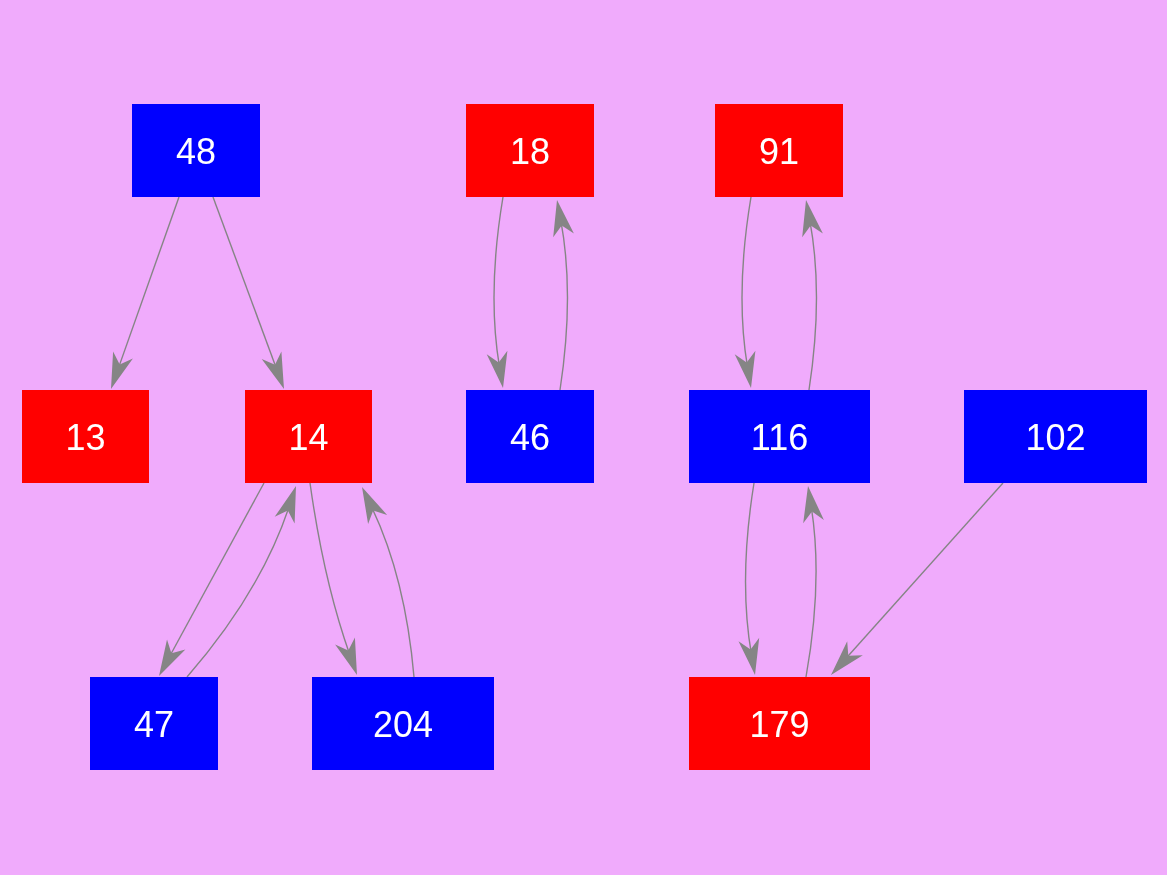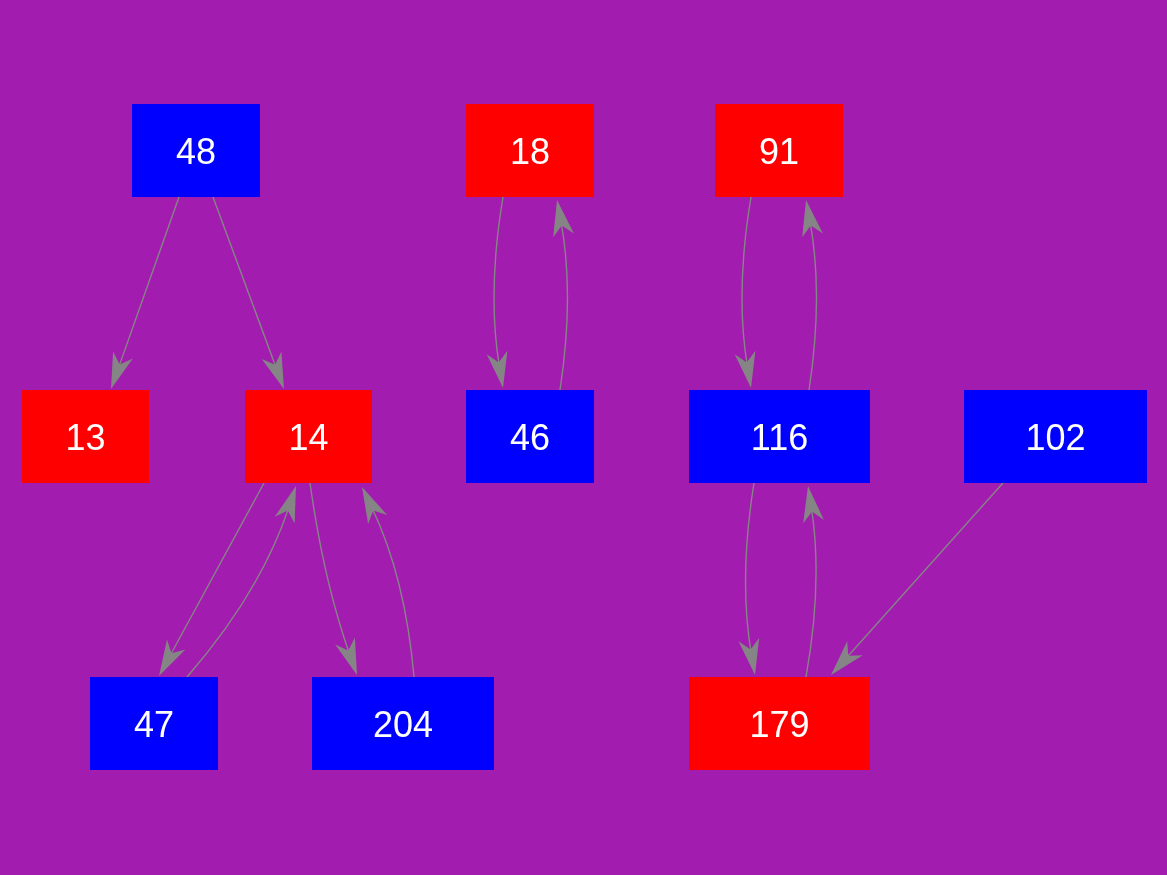--- a/index.html
+++ b/index.html
@@ -4,21 +4,21 @@
 <style>
   html, body {
     margin: 0;
     padding: 0;
     background: #ffffff;
   }
   .canvas {
     position: relative;
     width: 1167px;
     height: 875px;
-    background: #a21caf;
+    background: #f0abfc;
     overflow: hidden;
     font-family: "Liberation Sans", "DejaVu Sans", sans-serif;
   }
   svg.graph {
     position: absolute;
     left: 0;
     top: 0;
   }
   .node-label {
     font-family: "Liberation Sans", "DejaVu Sans", sans-serif;

